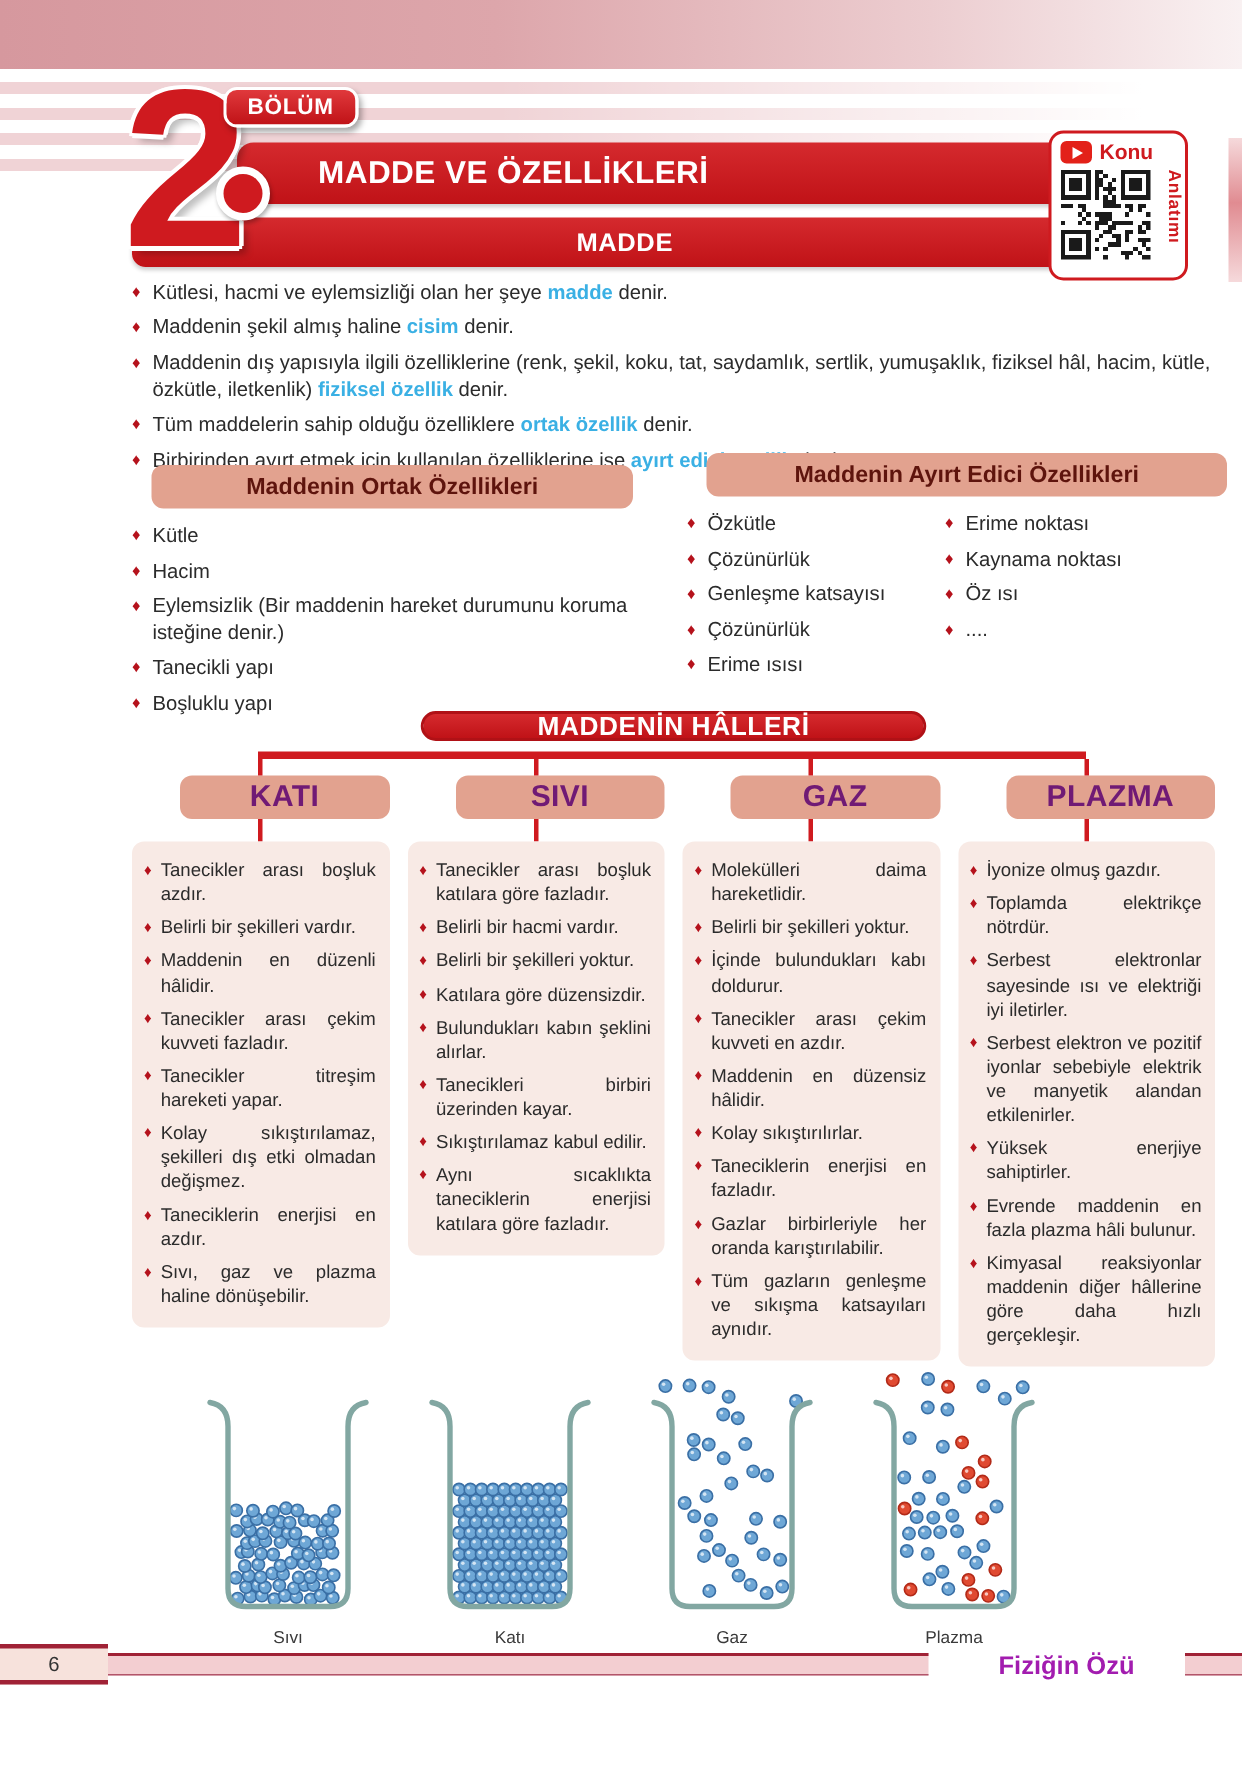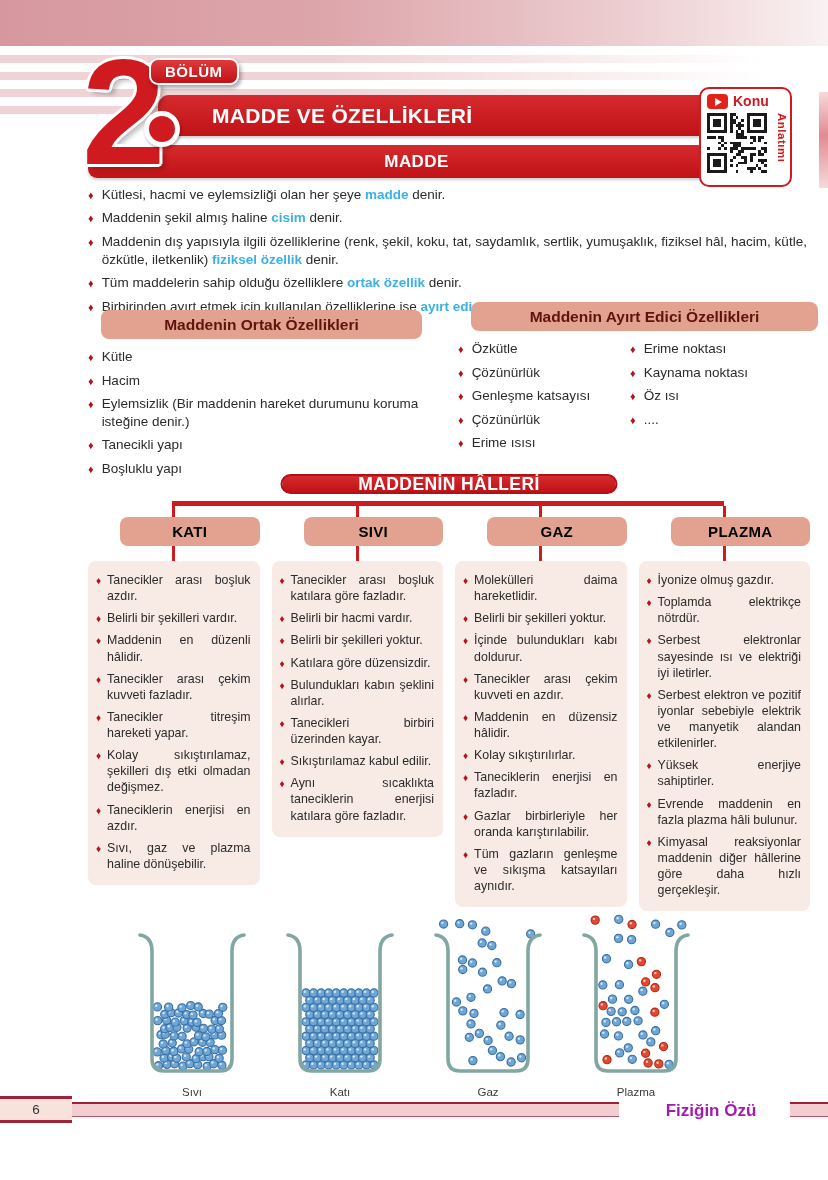--- a/index.html
+++ b/index.html
@@ -69,21 +69,21 @@
   .states-banner{position:absolute;left:50%;transform:translateX(-50%);top:0;width:337px;height:20px;
     background:linear-gradient(#d52a2e,#c01217);border:2px solid #b01116;border-radius:10px;z-index:2;
     display:flex;align-items:center;justify-content:center;color:#fff;font-weight:bold;
     font-size:17.5px;letter-spacing:.4px;box-sizing:border-box;}
   .conn-h{position:absolute;left:84px;top:27px;width:552px;height:5px;background:#cf1a1f;z-index:1;}
   .cols{position:absolute;left:0;top:43px;width:722px;display:flex;gap:12px;}
   .col{flex:1;display:flex;flex-direction:column;position:relative;}
   .col::before{content:'';position:absolute;top:-11px;left:50%;margin-left:-1.5px;width:3px;
     height:11px;background:#cf1a1f;}
   .col-head{background:#e2a28f;border-radius:8px;height:29px;display:flex;align-items:center;
-    justify-content:center;font-weight:bold;font-size:15px;color:#000000;letter-spacing:.3px;margin-left:32px;}
+    justify-content:center;font-weight:bold;font-size:20px;color:#701a75;letter-spacing:.3px;margin-left:32px;}
   .col-stub{width:3px;height:15px;background:#cf1a1f;margin:0 auto;}
   .col-body{background:#f8eae5;border-radius:8px;padding:11px 9px 7px 8px;font-size:12.4px;
     line-height:1.3;text-align:justify;}
   .col-body .bullet{margin-bottom:6px;}
   .col-body .dm{font-size:10px;margin-right:6px;margin-top:2px;}
 
   
   .beakers{position:absolute;left:0;top:913px;width:828px;display:flex;justify-content:center;gap:20px;}
   .beaker-fig{display:flex;flex-direction:column;align-items:center;}
   .beaker-label{font-size:11.5px;color:#3a3a3a;margin-top:1px;}

